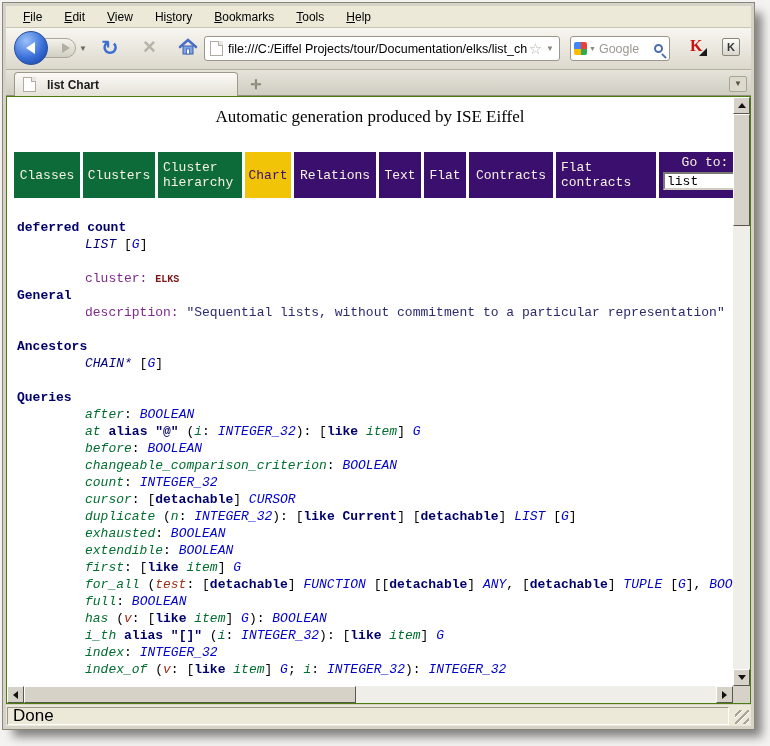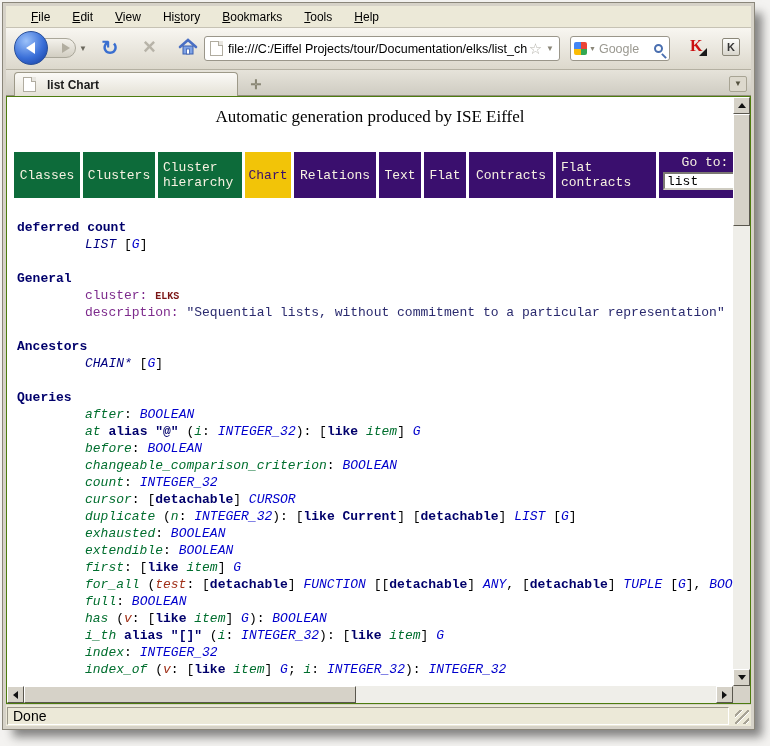--- a/index.html
+++ b/index.html
@@ -19,21 +19,21 @@
     white-space:nowrap; overflow:hidden; }
   .winbtns { display:flex; gap:2px; }
   .winbtn { width:19px; height:16px; background:#d6d2c8; border:1px solid; border-color:#fff #5a574e #5a574e #fff;
     display:flex; align-items:center; justify-content:center; font-size:10px; font-weight:bold; color:#000;
     font-family:"Liberation Sans",sans-serif; }
   .glyph-min { width:8px; height:3px; border-bottom:3px solid #000; margin-top:6px; }
   .glyph-max { width:9px; height:9px; border:1px solid #000; border-top:2px solid #000; }
 
   
   .menubar { height:22px; flex:0 0 22px; background:#ece9d8; border-bottom:1px solid #c6c2b4;
-    display:flex; align-items:center; padding-left:16px; gap:4px; }
+    display:flex; align-items:center; padding-left:8px; gap:4px; }
   .menu-item { font-size:12px; color:#000; padding:2px 9px; cursor:default; }
 
   
   .toolbar { height:42px; flex:0 0 42px; position:relative;
     background:linear-gradient(#f8f6f1,#dcd8cc); border-bottom:1px solid #b4b0a2; }
   .backbtn { position:absolute; left:8px; top:3px; width:34px; height:34px; border-radius:50%;
     background:radial-gradient(circle at 35% 28%, #9cc2fa 0%, #3a6fd8 55%, #123a9a 100%);
     border:1px solid #284f9a; z-index:2; display:flex; align-items:center; justify-content:center; }
   .backbtn .arrow { width:0; height:0; border-top:6px solid transparent; border-bottom:6px solid transparent;
     border-right:9px solid #fff; margin-right:2px; }
@@ -130,21 +130,21 @@
   .tri-right { width:0;height:0;border-top:4px solid transparent;border-bottom:4px solid transparent;border-left:5px solid #111; }
   .vthumb { position:absolute; left:0; top:17px; width:17px; height:112px; background:#d6d2c8;
     border:1px solid; border-color:#fff #5a574e #5a574e #fff; }
   .hthumb { position:absolute; top:0; left:17px; width:332px; height:17px; background:#d6d2c8;
     border:1px solid; border-color:#fff #5a574e #5a574e #fff; }
 
   
   .statusbar { height:21px; flex:0 0 21px; background:#ece9d8; position:relative; margin-top:1px; }
   .status-field { position:absolute; left:1px; top:2px; right:22px; bottom:1px;
     border:1px solid; border-color:#9a968a #fff #fff #9a968a; display:flex; align-items:center; padding-left:5px; }
-  .status-text { font-size:14px; color:#000; }
+  .status-text { font-size:17px; color:#000; }
   .grip { position:absolute; right:2px; bottom:2px; width:14px; height:14px;
     background:repeating-linear-gradient(135deg, transparent 0 3px, #a8a496 3px 5px, #fff 5px 6px); }
 </style>
 </head>
 <body>
 
 <div class="window">
 
 
   <div class="menubar">
@@ -217,22 +217,22 @@
           <div class="nav-btn nav-purple wrap" style="width: 100px;">Flat contracts</div>
           <div class="nav-btn nav-goto nav-purple" style="width: 90px;">
             <div class="goto-label">Go to:</div>
             <input class="goto-input" value="list" style="">
           </div>
         </div>
       <div class="code">
           <div class="code-line"><span class="sg-kw">deferred count</span></div>
           <div class="code-line ind"><span class="sg-decl">LIST</span><span class="sg-pln"> [</span><span class="sg-cls">G</span><span class="sg-pln">]</span></div>
           <div class="code-line">&nbsp;</div>
+          <div class="code-line ind"><span class="sg-lbl">cluster:</span><span class="sg-pln"> </span><span class="sg-elks">ELKS</span></div>
           <div class="code-line"><span class="sg-kw">General</span></div>
-          <div class="code-line ind"><span class="sg-lbl">cluster:</span><span class="sg-pln"> </span><span class="sg-elks">ELKS</span></div>
           <div class="code-line ind"><span class="sg-lbl">description:</span><span class="sg-pln"> </span><span class="sg-str">"Sequential lists, without commitment to a particular representation"</span></div>
           <div class="code-line">&nbsp;</div>
           <div class="code-line"><span class="sg-kw">Ancestors</span></div>
           <div class="code-line ind"><span class="sg-decl">CHAIN*</span><span class="sg-pln"> [</span><span class="sg-cls">G</span><span class="sg-pln">]</span></div>
           <div class="code-line">&nbsp;</div>
           <div class="code-line"><span class="sg-kw">Queries</span></div>
           <div class="code-line ind"><span class="sg-feat">after</span><span class="sg-pln">: </span><span class="sg-cls">BOOLEAN</span></div>
           <div class="code-line ind"><span class="sg-feat">at</span><span class="sg-pln"> </span><span class="sg-kw">alias "@"</span><span class="sg-pln"> (</span><span class="sg-feat">i</span><span class="sg-pln">: </span><span class="sg-cls">INTEGER_32</span><span class="sg-pln">): [</span><span class="sg-kw">like</span><span class="sg-pln"> </span><span class="sg-feat">item</span><span class="sg-pln">] </span><span class="sg-cls">G</span></div>
           <div class="code-line ind"><span class="sg-feat">before</span><span class="sg-pln">: </span><span class="sg-cls">BOOLEAN</span></div>
           <div class="code-line ind"><span class="sg-feat">changeable_comparison_criterion</span><span class="sg-pln">: </span><span class="sg-cls">BOOLEAN</span></div>

